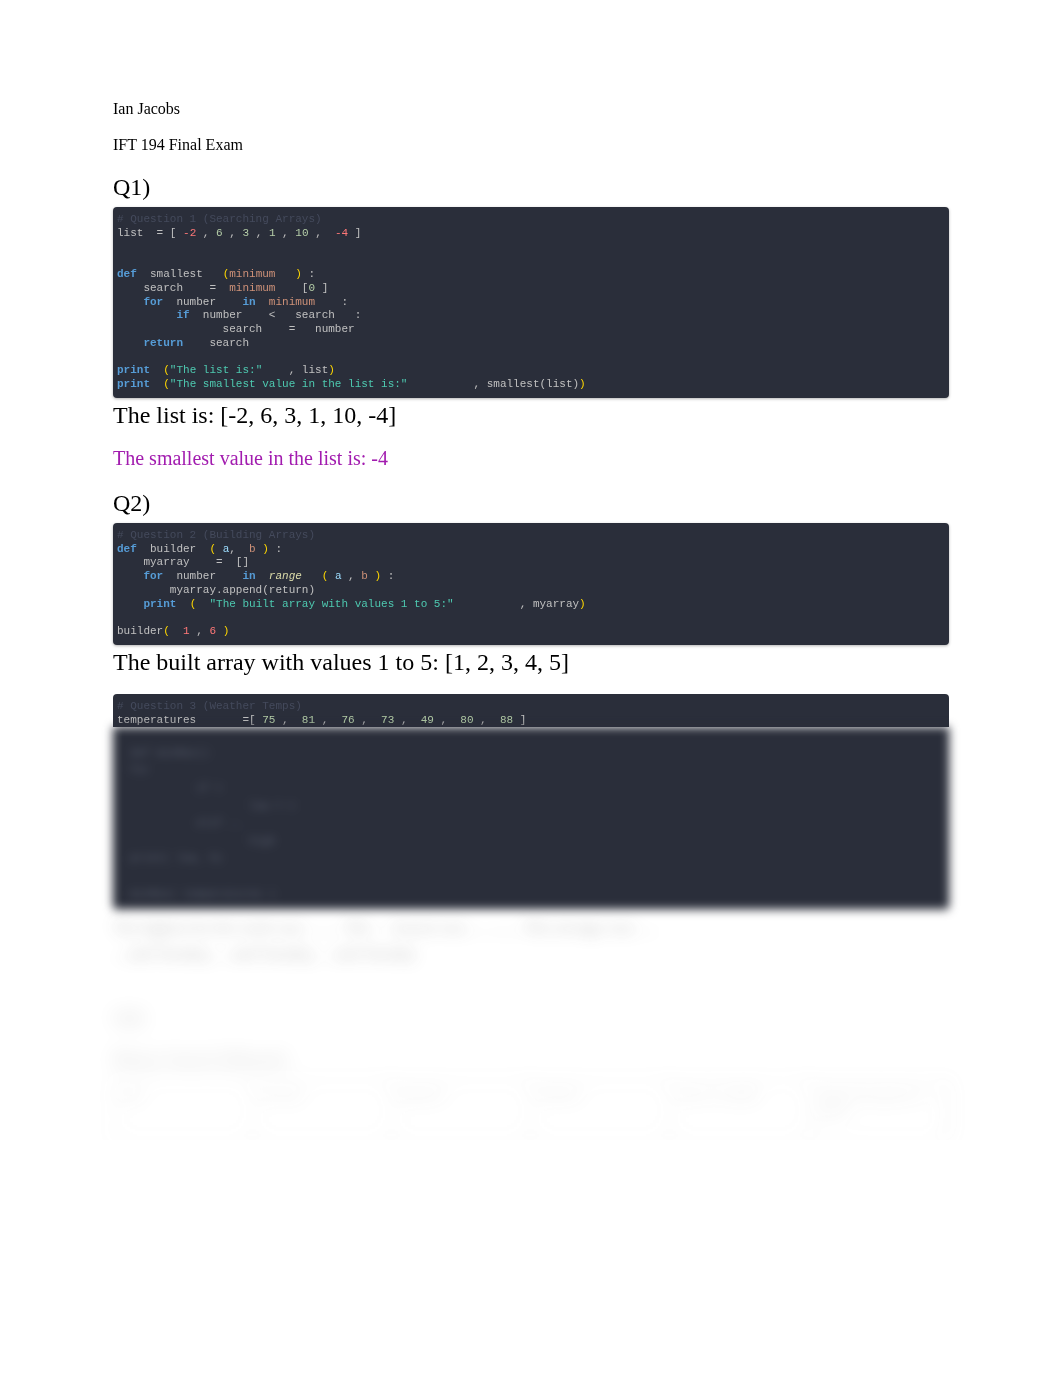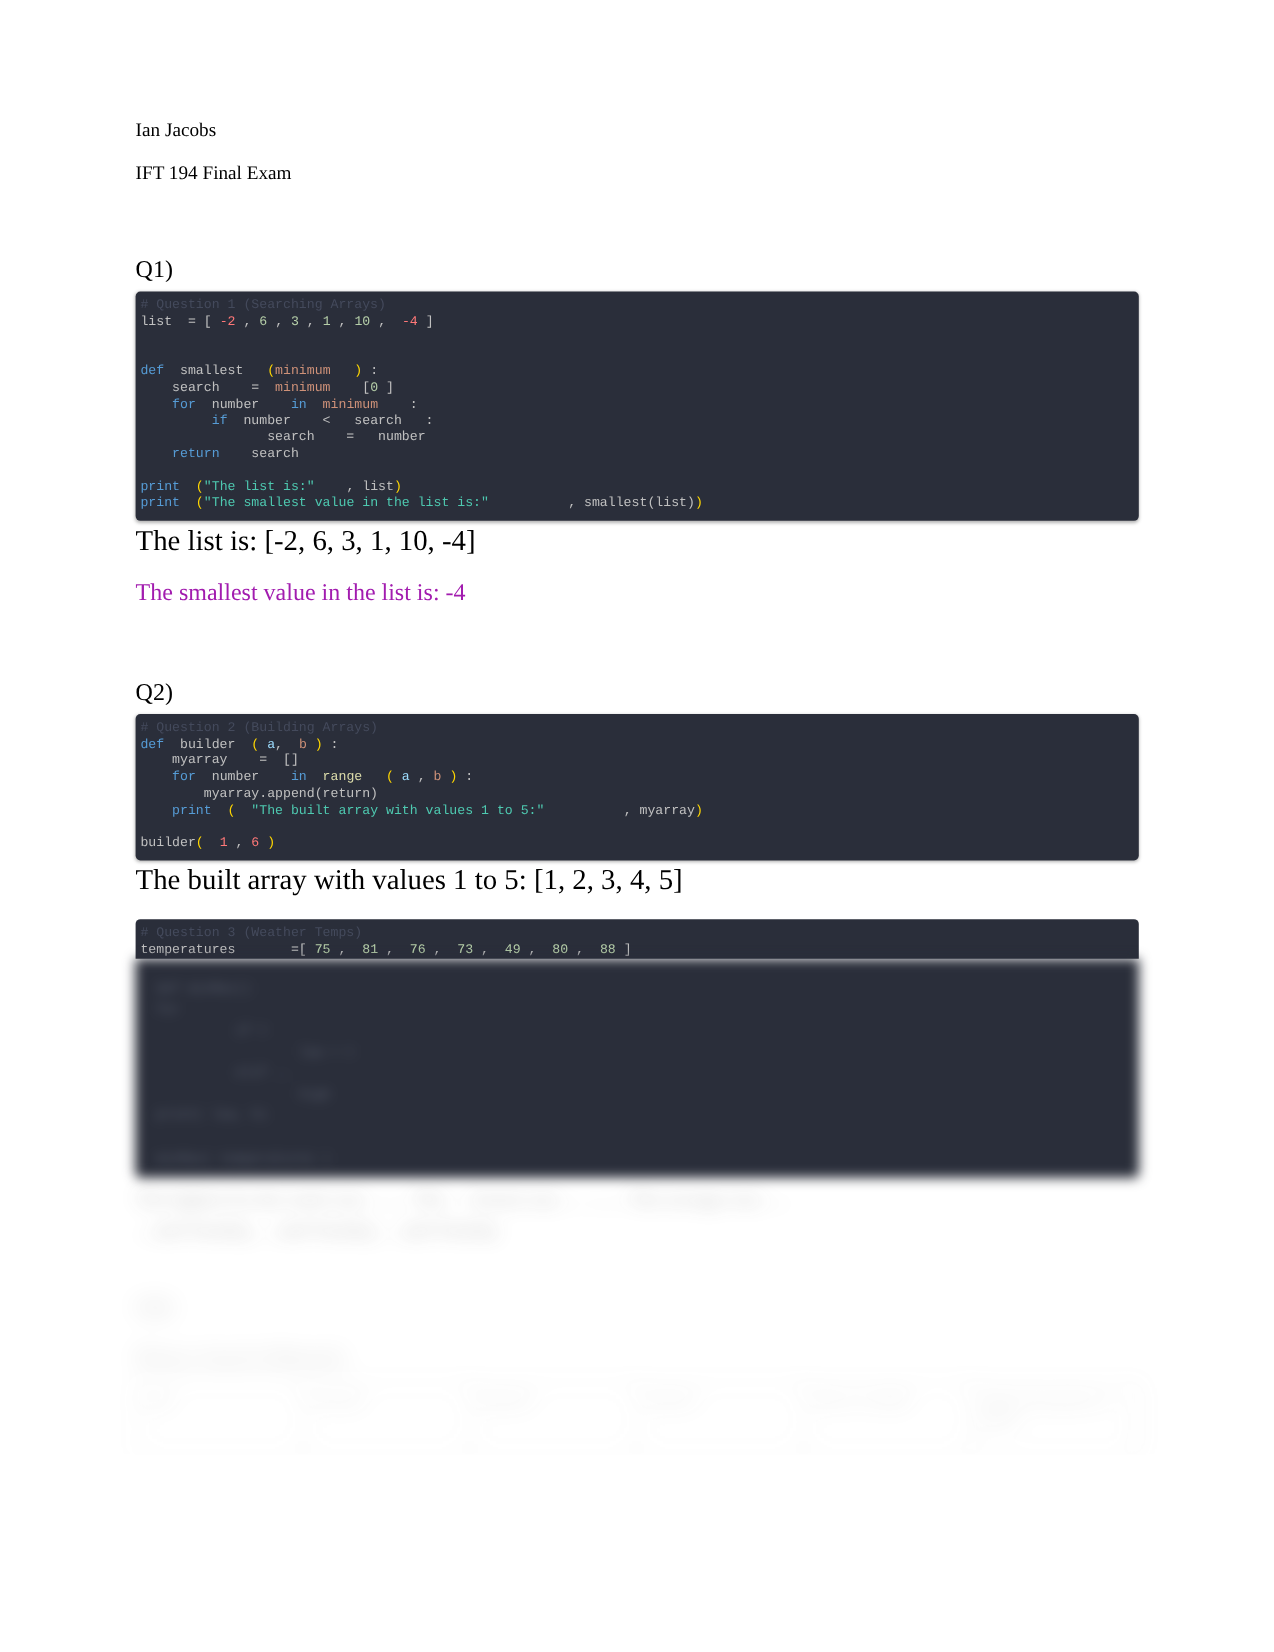--- a/index.html
+++ b/index.html
@@ -11,24 +11,24 @@
     }
     .page {
       padding: 0 113px 0 113px;
     }
     .heading {
       font-size: 16px;
       color: #000;
       margin-bottom: 18px;
     }
     .q-heading {
-      font-size: 20px;
+      font-size: 24px;
       color: #000;
       margin-bottom: 6px;
-      margin-top: 60px;
+      margin-top: 20px;
     }
     .code-block {
       background: #2a2e3a;
       border-radius: 4px;
       padding: 6px 4px;
       font-family: "Consolas", "Courier New", monospace;
       font-size: 11px;
       line-height: 1.25;
       color: #c0c0c0;
       white-space: pre;
@@ -40,29 +40,29 @@
       color: #000;
       margin-top: 4px;
       margin-bottom: 18px;
     }
     .output2 {
       font-size: 20px;
       color: #a21caf;
       margin-top: 12px;
     }
     
-    .kw { color: #569cd6; }
+    .kw { color: #569cd6; font-weight: bold; }
     .op { color: #c0c0c0; }
     .num { color: #b5cea8; }
     .neg { color: #ff7878; }
     .paren { color: #ffd700; }
     .strblue { color: #4ec9b0; }
     .bracket { color: #c0c0c0; }
     .cmt { color: #444a5c; }
-    .builtin { color: #dcdcaa; }
+    .builtin { color: #dcdcaa; font-style: italic; }
     .param { color: #9cdcfe; }
     .param2 { color: #ce9178; }
     .fake-table {
       border: 1px solid #999;
       display: flex;
       height: 60px;
     }
     .fake-cell {
       flex: 1;
       border-right: 1px solid #999;

